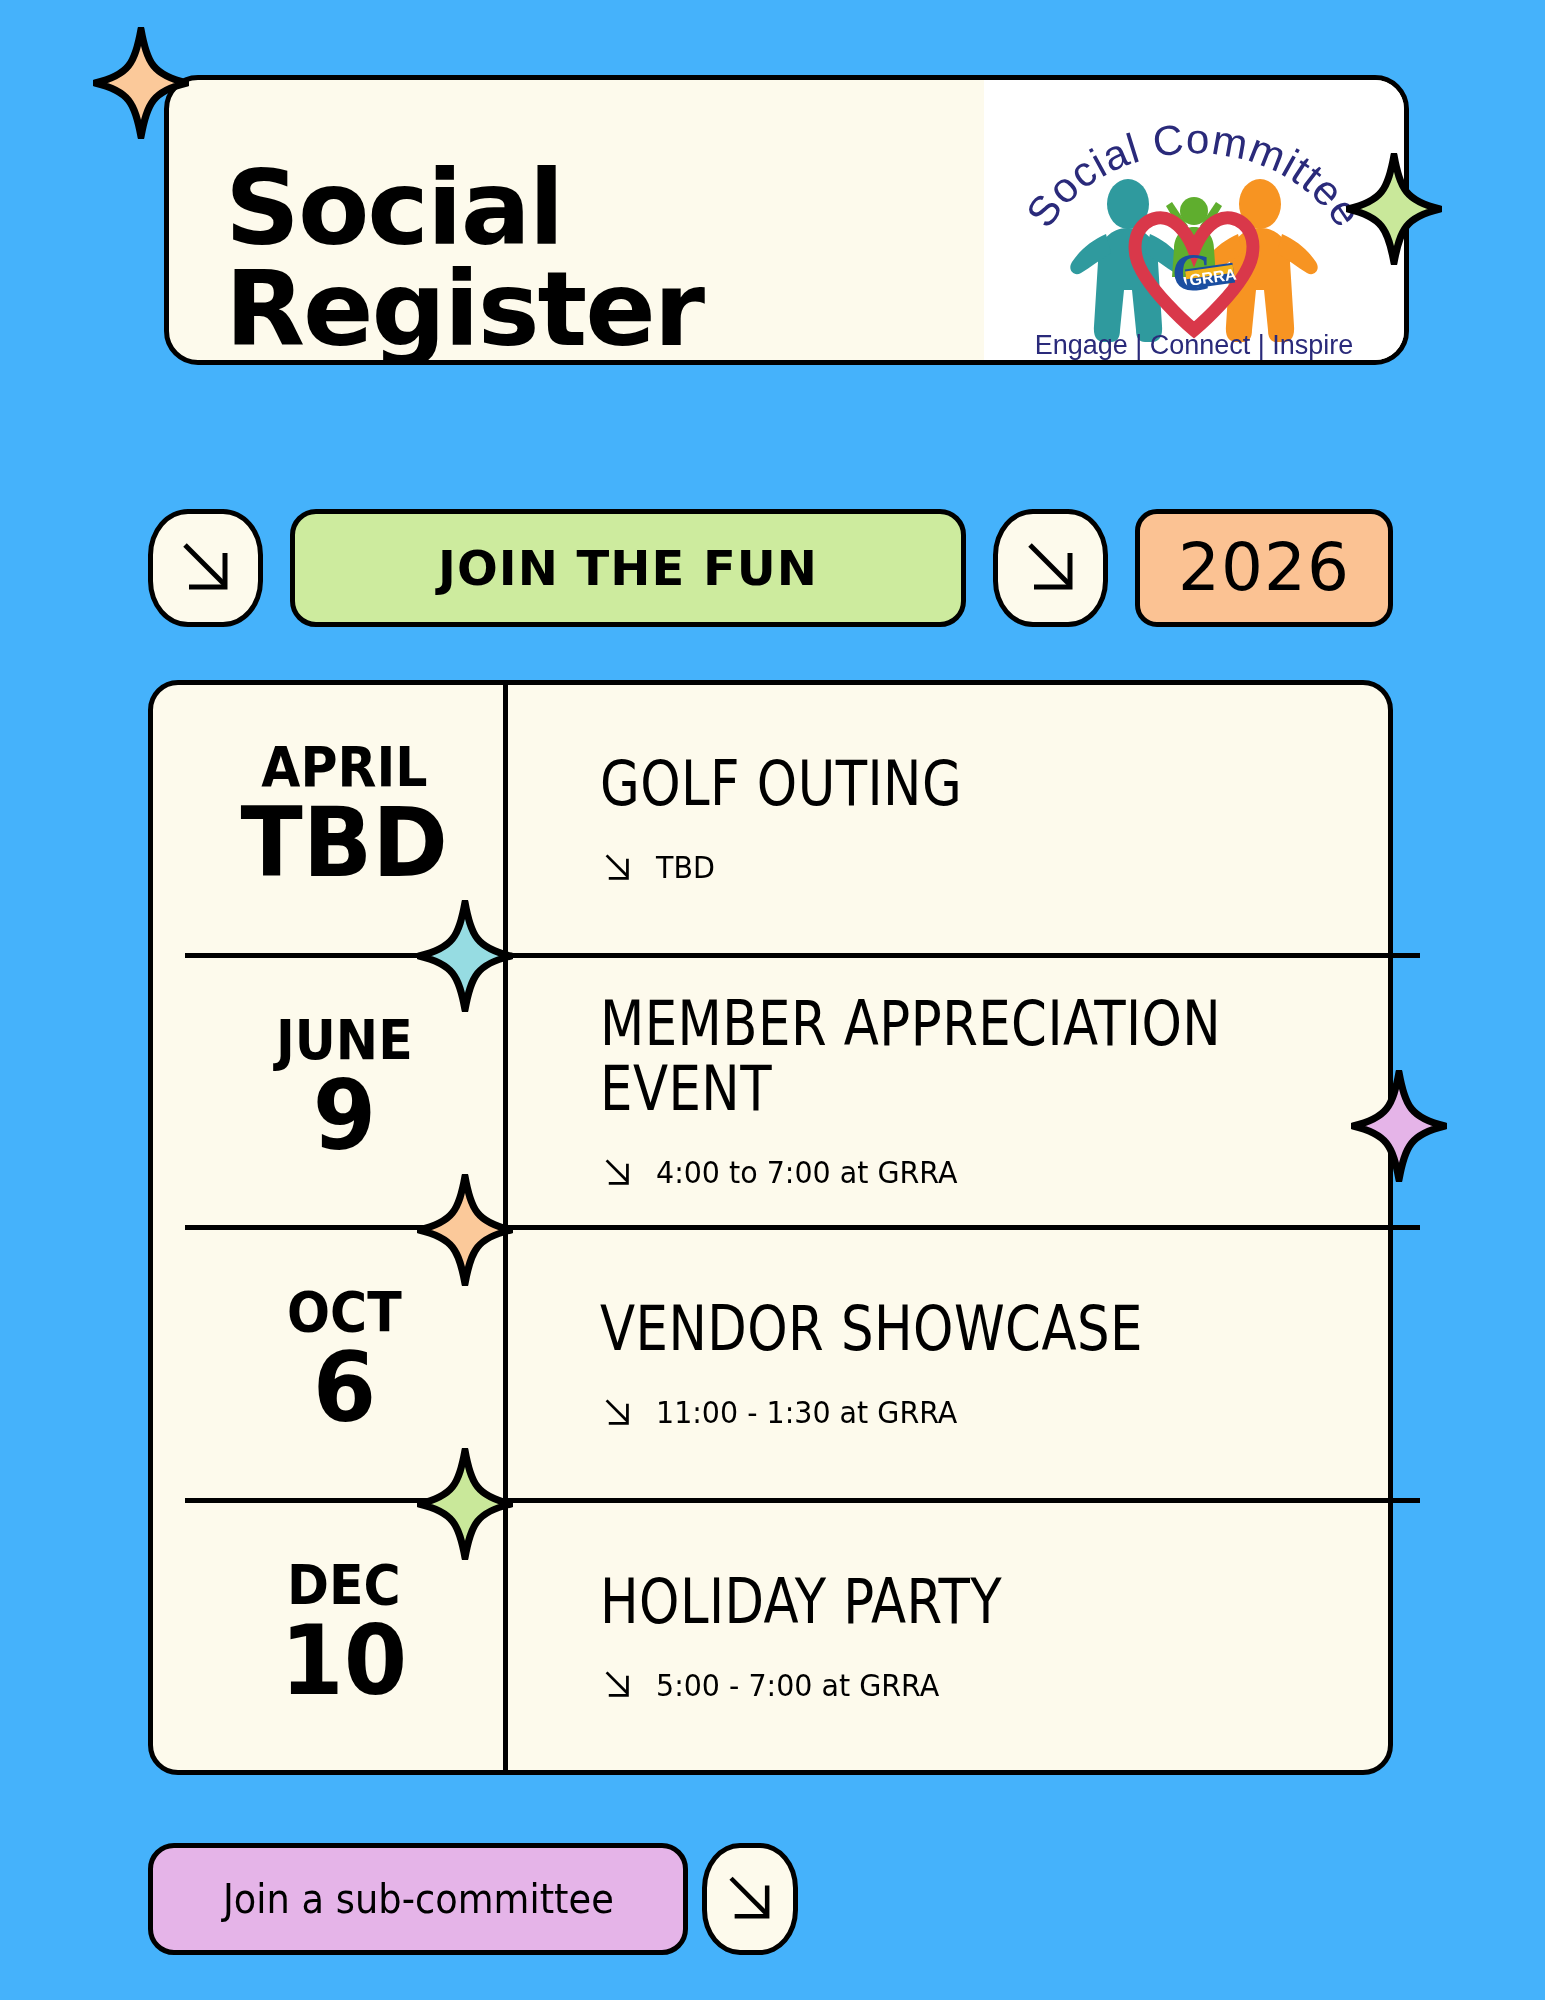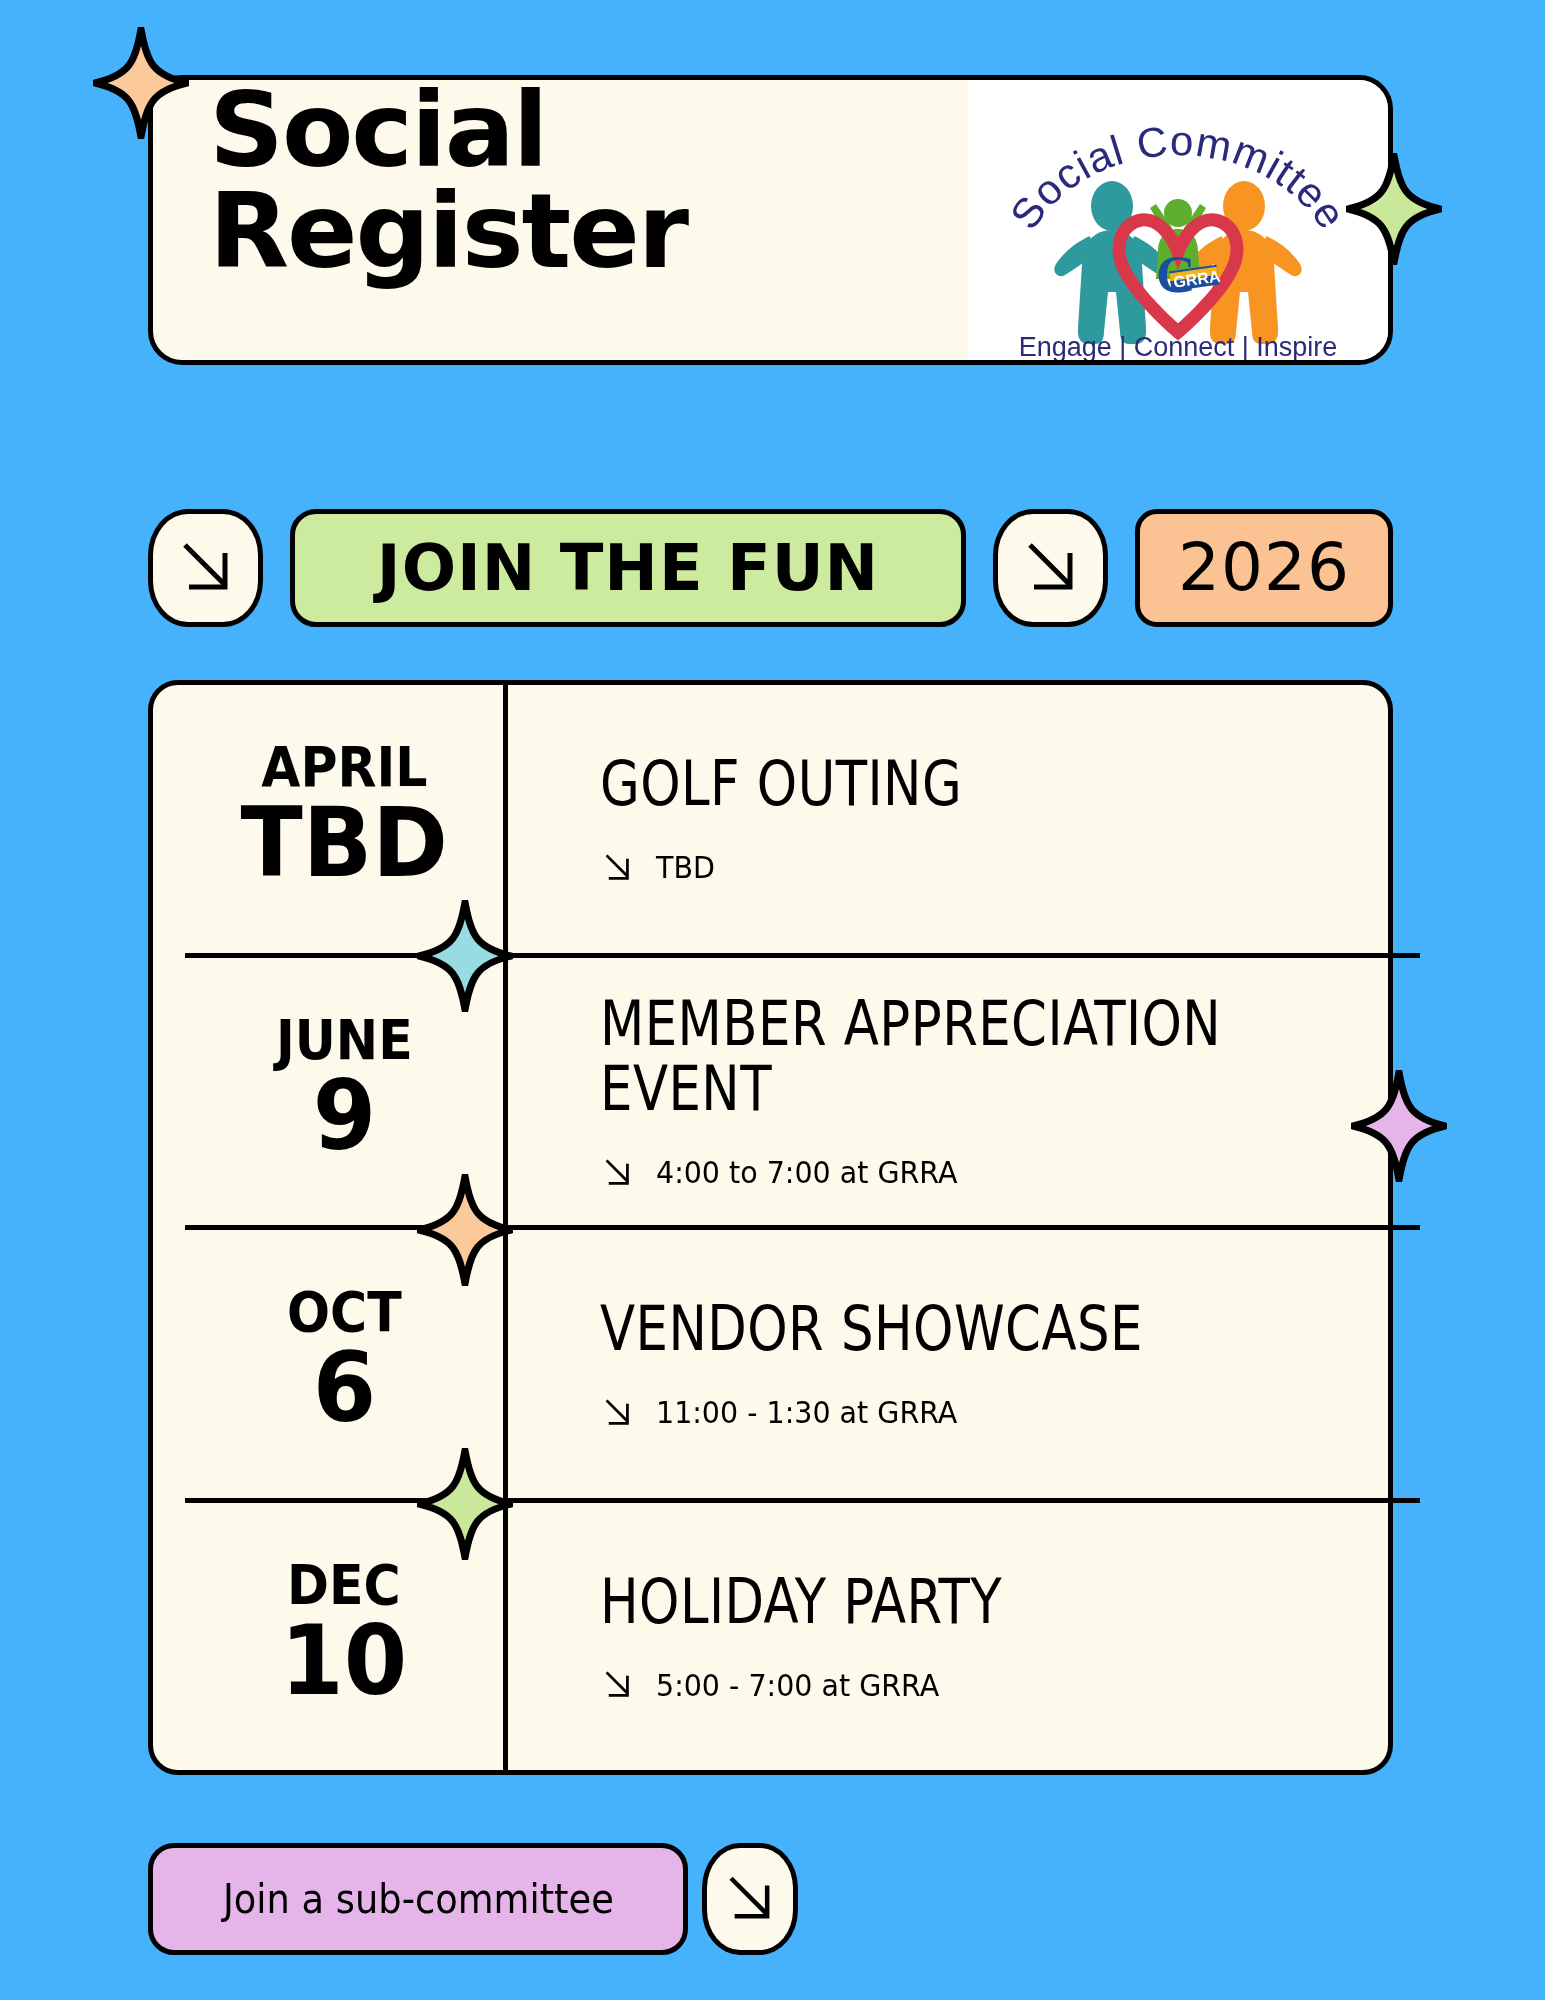--- a/index.html
+++ b/index.html
@@ -26,22 +26,23 @@
   
   .header-wrap{
     position:absolute;
     left:148px; top:75px;
     width:1245px; height:290px;
   }
   .header-card{
     width:100%;height:100%;
     border-radius:34px;
     display:flex;
-    align-items:flex-start;
+    align-items:flex-end;
     overflow:hidden;
+    margin-left:16px;
   }
   .header-title{
     flex:1 1 auto;
     display:flex;
     flex-direction:column;
     justify-content:center;
     padding:0 0 0 56px;
   }
   .header-title .line{
     font-family:"DejaVu Sans", sans-serif;
@@ -89,21 +90,21 @@
   .fun-pill{
     flex:1 1 auto;
     height:118px;
     border-radius:26px;
     background:#CDEB9E;
     display:flex;align-items:center;justify-content:center;
   }
   .fun-pill span{
     font-family:"DejaVu Sans", sans-serif;
     font-weight:bold;
-    font-size:64px;
+    font-size:48px;
     letter-spacing:1px;
     color:#000;
   }
   .year-pill{
     flex:0 0 258px;
     height:118px;
     border-radius:22px;
     background:#FBC293;
     display:flex;align-items:center;justify-content:center;
   }

